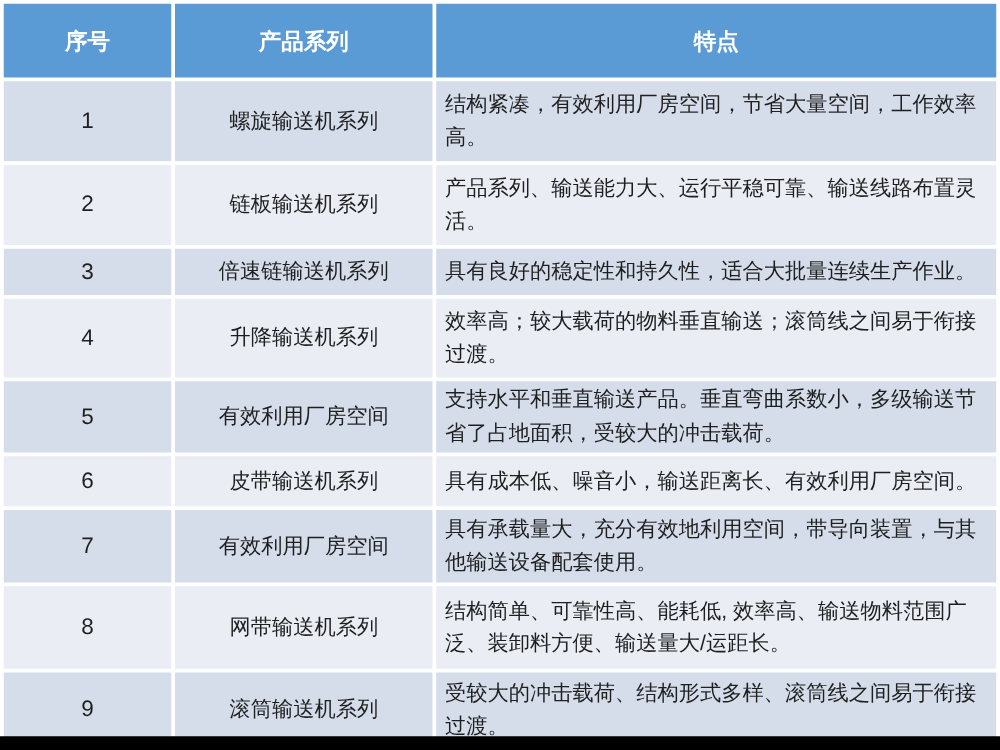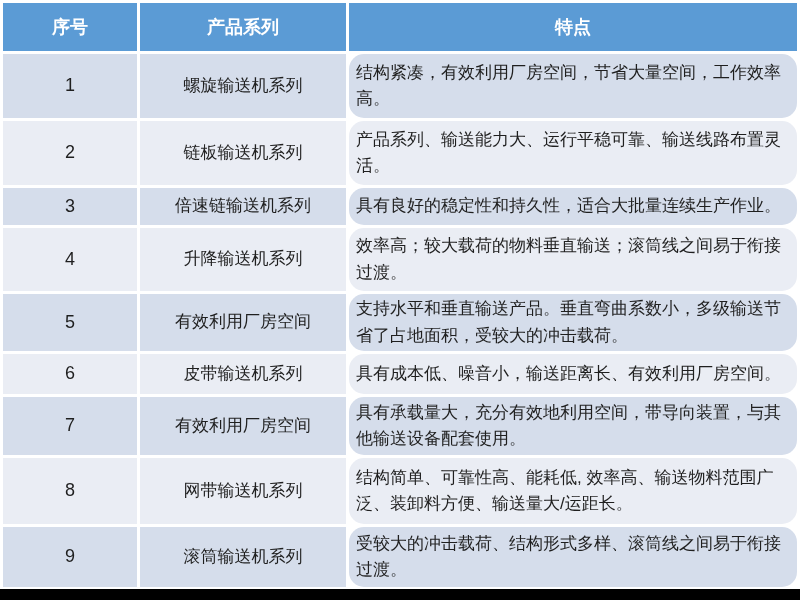--- a/index.html
+++ b/index.html
@@ -26,34 +26,34 @@
   col.c-series { width: 206px; }
   col.c-features { width: 448px; }
 
   thead th {
     background: #5B9BD5;
     color: #FFFFFF;
     font-size: 18px;
     font-weight: bold;
     text-align: center;
     vertical-align: middle;
-    height: 48px;
+    height: 59px;
   }
   tbody td {
     color: #1F1F1F;
     font-size: 17px;
     line-height: 1.55;
     vertical-align: middle;
   }
   tbody tr:nth-child(odd) td { background: #D5DDEB; }
   tbody tr:nth-child(even) td { background: #EAEDF4; }
 
   td.cell-no { text-align: center; font-size: 18px; }
   td.cell-series { text-align: center; }
-  td.cell-features { text-align: left; padding: 2px 7px; border-radius: 15px; }
+  td.cell-features { text-align: left; padding: 2px 7px; }
 
   tbody tr:nth-child(1) td { height: 64px; }
   tbody tr:nth-child(2) td { height: 64px; }
   tbody tr:nth-child(3) td { height: 37px; }
   tbody tr:nth-child(4) td { height: 63px; }
   tbody tr:nth-child(5) td { height: 57px; }
   tbody tr:nth-child(6) td { height: 40px; }
   tbody tr:nth-child(7) td { height: 58px; }
   tbody tr:nth-child(8) td { height: 66px; }
   tbody tr:nth-child(9) td { height: 60px; }

